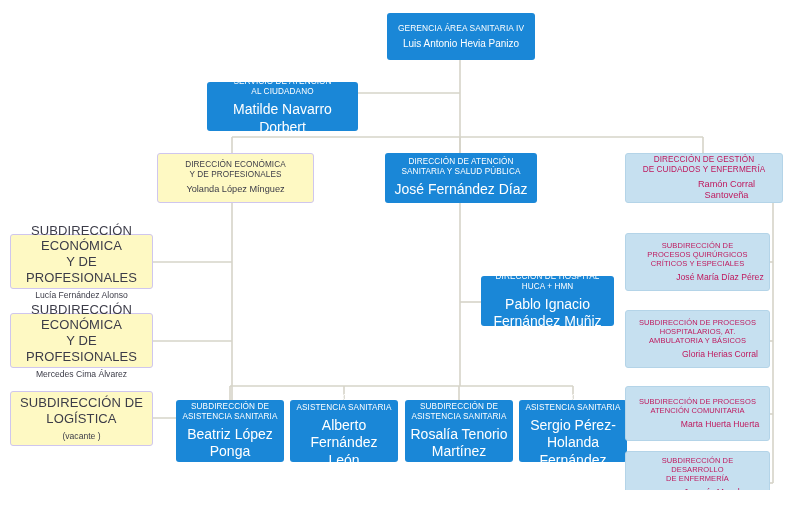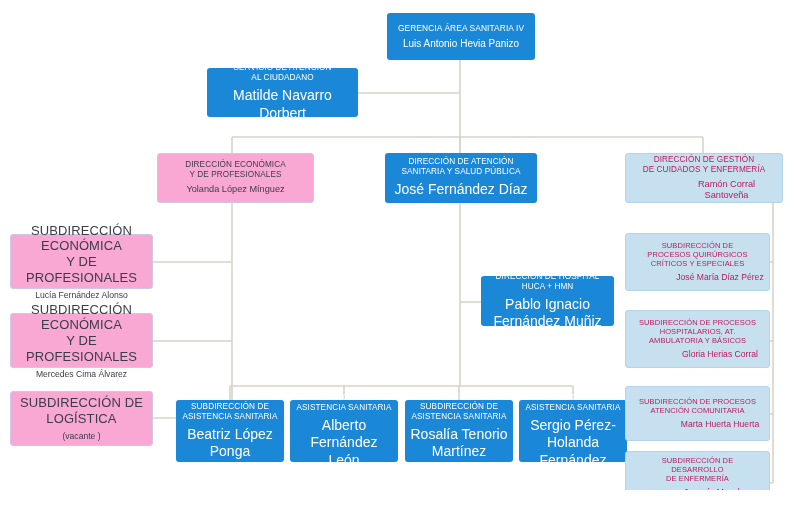--- a/index.html
+++ b/index.html
@@ -50,21 +50,21 @@
     color: #ffffff;
   }
   .node.blue .title { font-size: 8.2px; }
   .node.blue .person { font-size: 14px; }
 
   .node.blue-root .title { font-size: 8.4px; }
   .node.blue-root .person { font-size: 10px; }
 
   
   .node.lavender {
-    background: #f9a8d4;
+    background: #fef9c3;
     color: #3c3c48;
     border: 1px solid #cfc6ee;
   }
   .node.lavender .title { font-size: 13px; }
   .node.lavender .person { font-size: 8.6px; }
 
   .node.lavender-big .title { font-size: 8.2px; }
   .node.lavender-big .person { font-size: 9.2px; }
 
   
@@ -124,21 +124,21 @@
     <path class="line" d="M773,483 L770,483"></path>
   </svg>
 
   <div class="node blue blue-root" style="left:387px; top:13px; width:148px; height:47px;">
     <div class="title">
       <span>GERENCIA ÁREA SANITARIA IV</span>
     </div>
     <div class="person">Luis Antonio Hevia Panizo</div>
   </div>
 
-  <div class="node blue" style="left:207px; top:68px; width:151px; height:49px;">
+  <div class="node blue" style="left:207px; top:82px; width:151px; height:49px;">
     <div class="title">
       <span>SERVICIO DE ATENCIÓN</span><br>
       <span>AL CIUDADANO</span>
     </div>
     <div class="person">Matilde Navarro Dorbert</div>
   </div>
 
   <div class="node lavender lavender-big" style="left:157px; top:153px; width:157px; height:50px;">
     <div class="title">
       <span>DIRECCIÓN ECONÓMICA</span><br>

